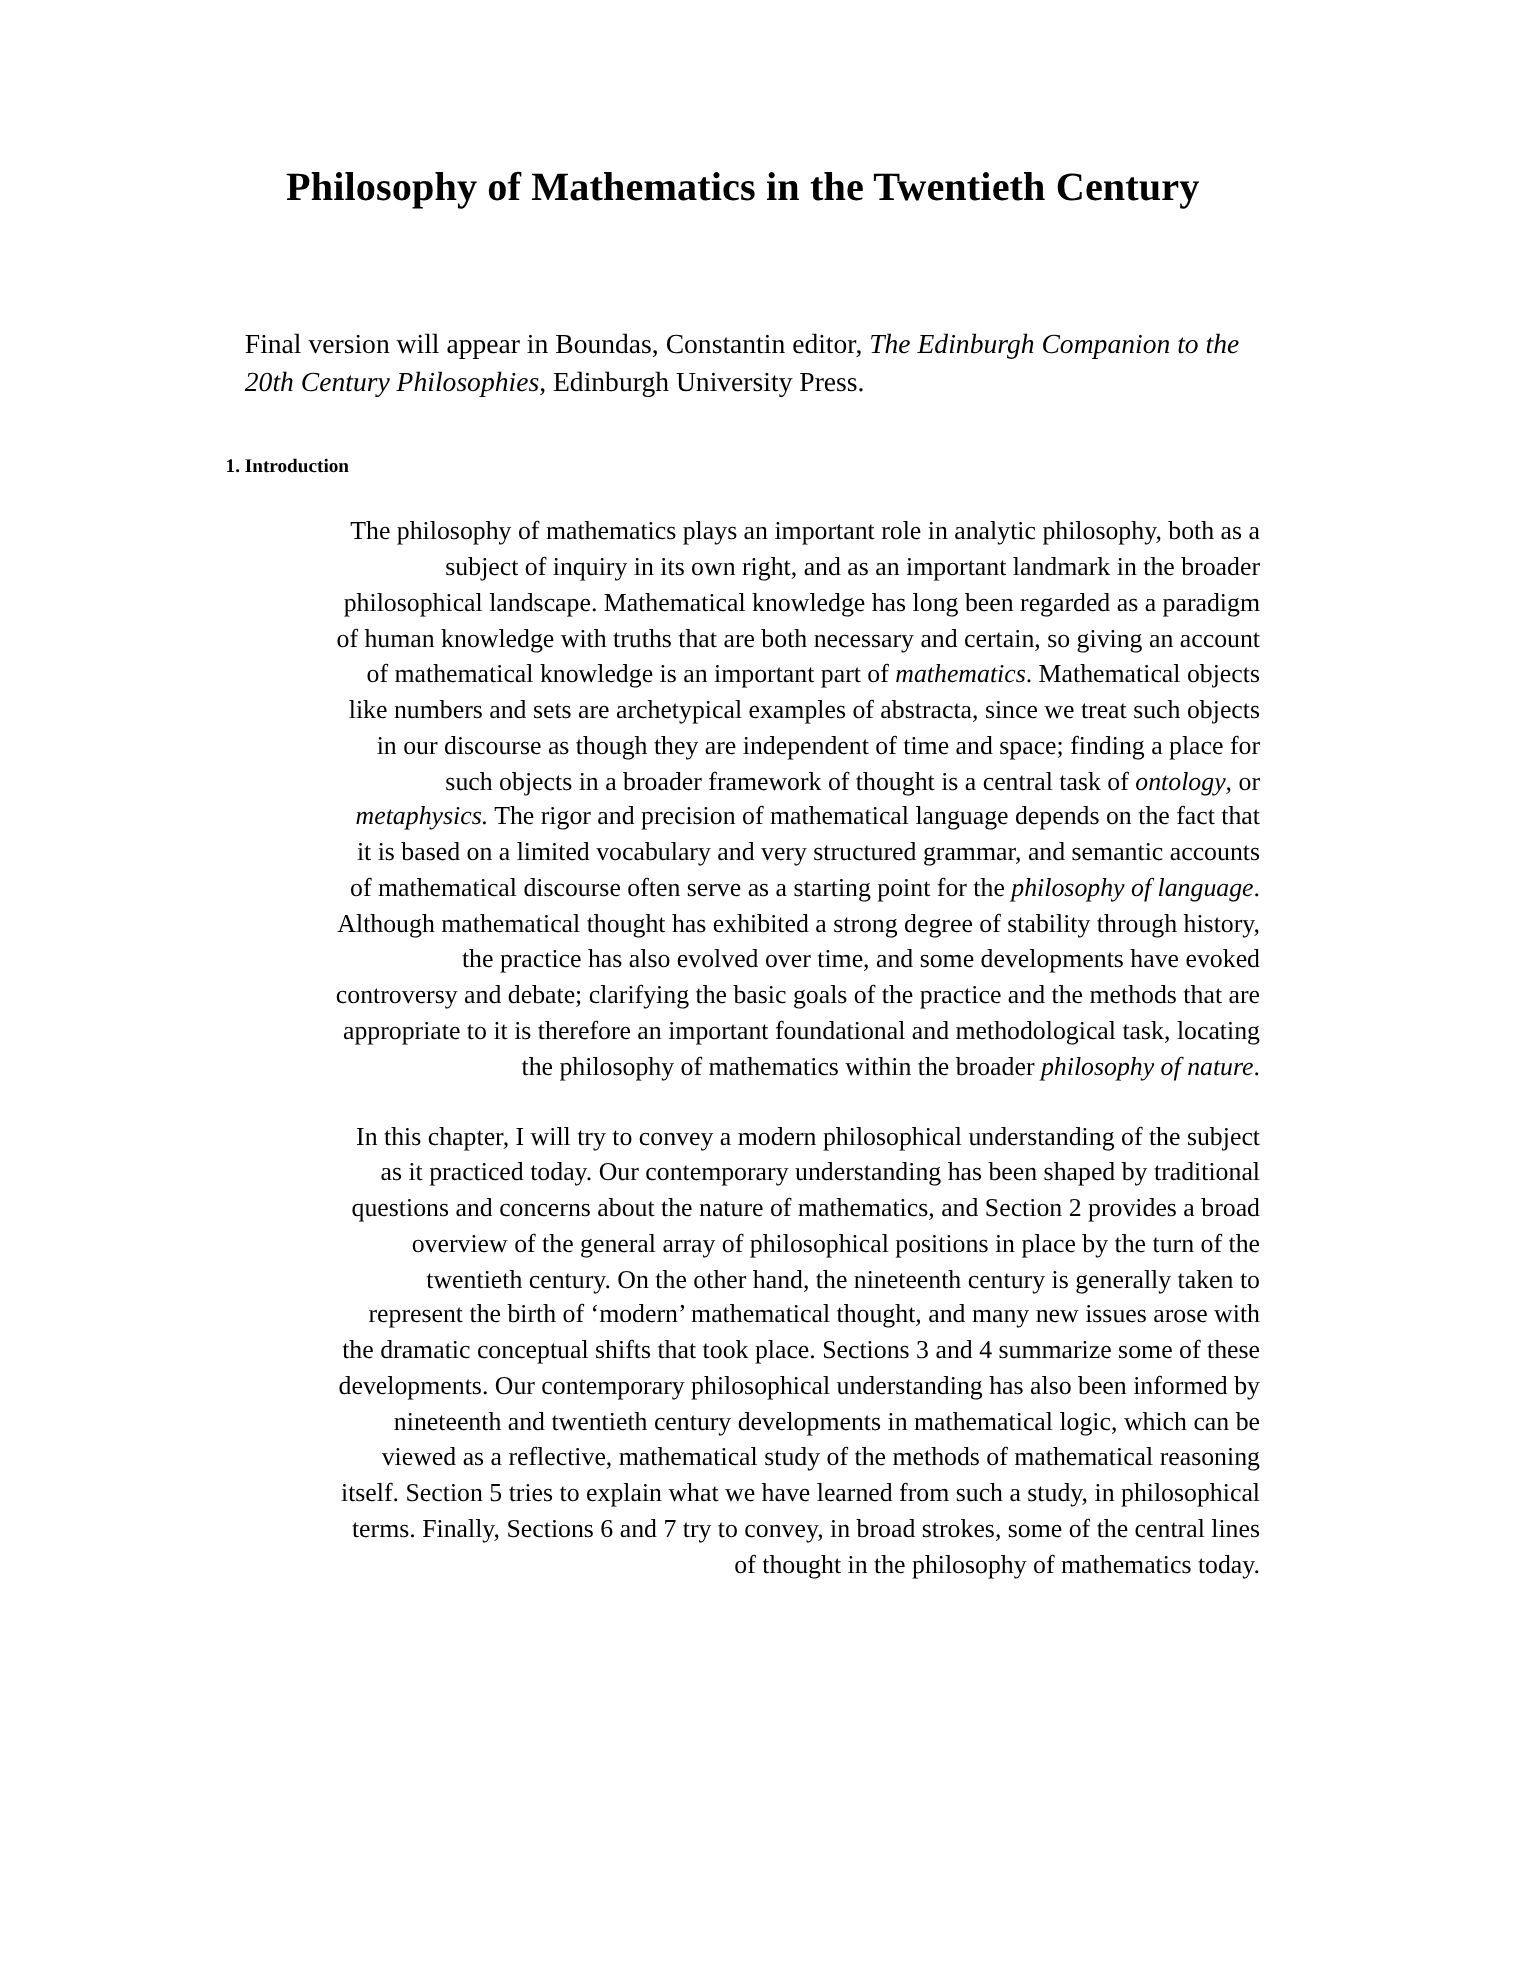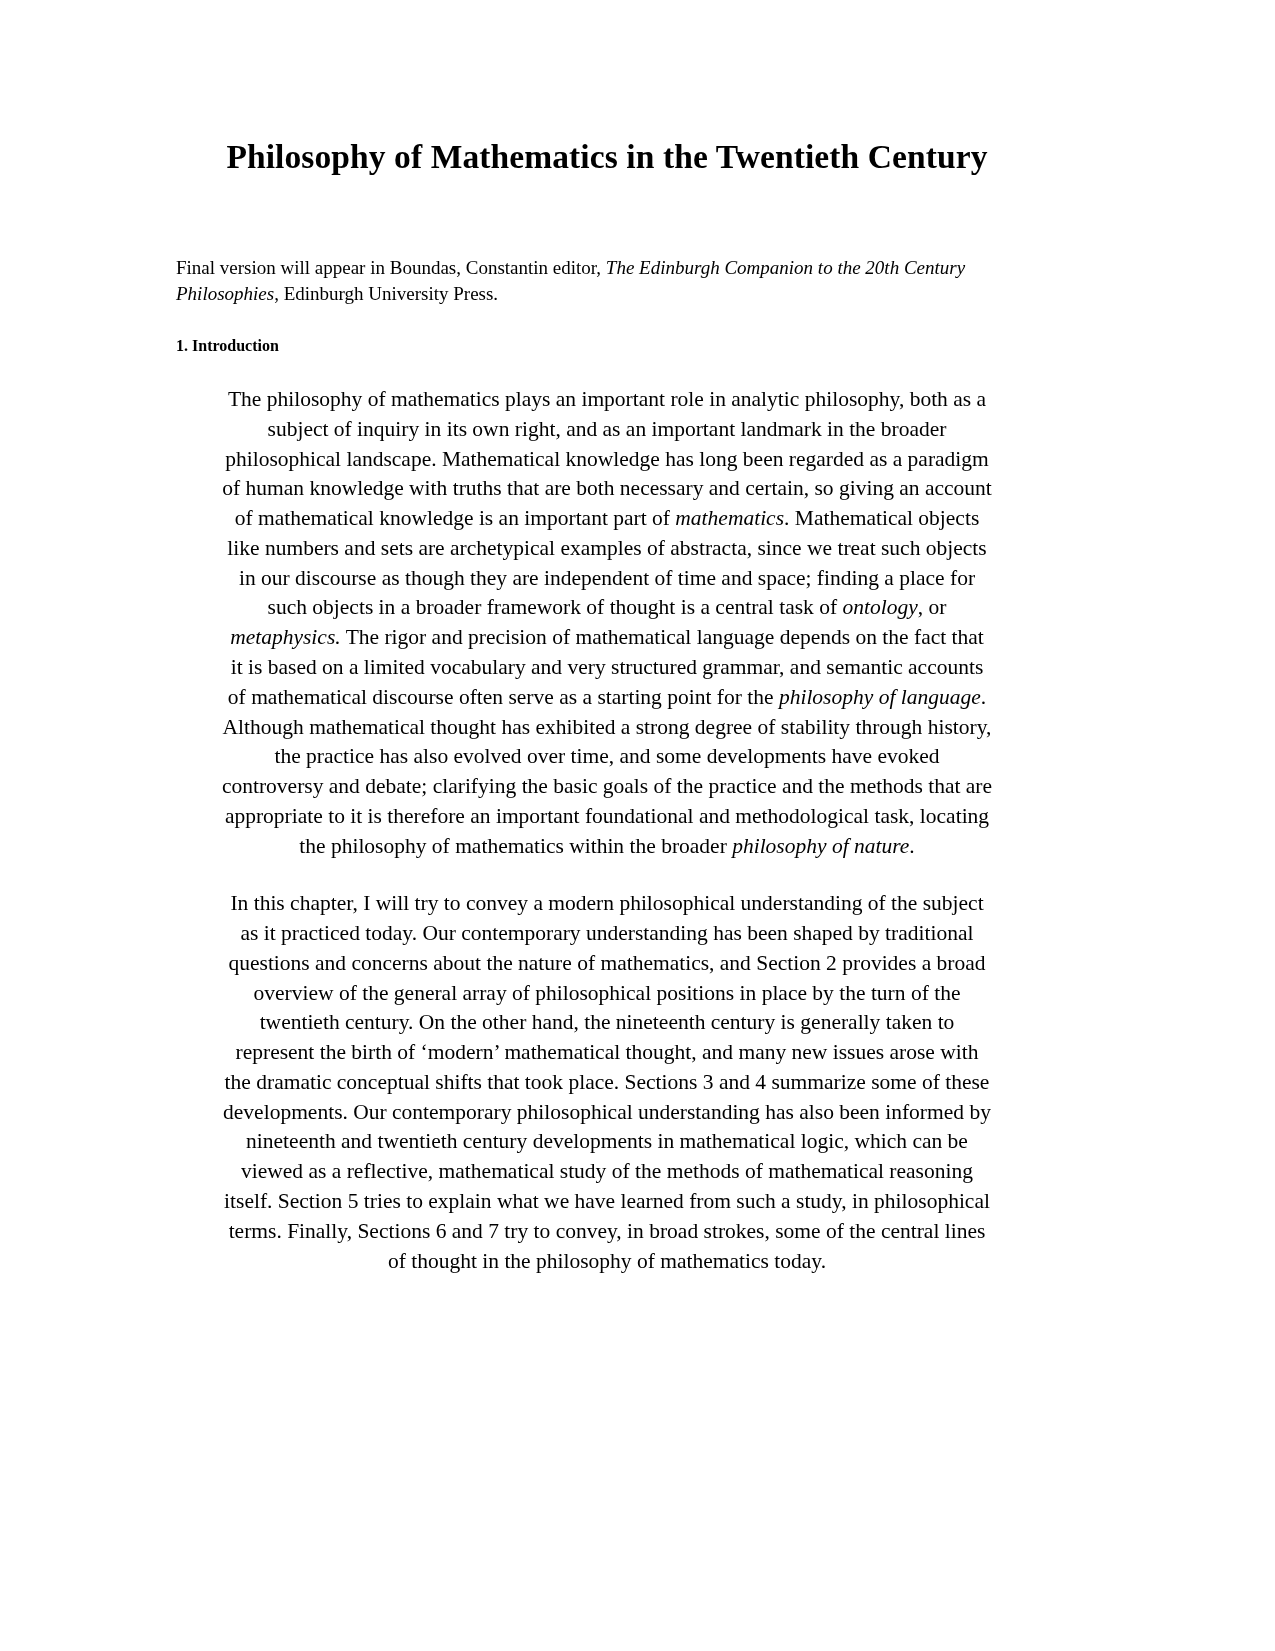--- a/index.html
+++ b/index.html
@@ -16,21 +16,21 @@
   }
   .page {
     position: relative;
     width: 1275px;
     height: 1651px;
     background: #ffffff;
     overflow: hidden;
   }
   .content {
     position: absolute;
-    left: 176px;
+    left: 188px;
     top: 0;
     width: 862px;
     font-family: Liberation Serif, serif;
   }
   .doc-title {
     font-size: 33.5px;
     font-weight: bold;
     line-height: 1.15;
     text-align: center;
     margin: 0;
@@ -38,40 +38,40 @@
     letter-spacing: 0.1px;
   }
   .doc-author {
     font-size: 20.5px;
     font-weight: bold;
     text-align: center;
     margin: 0;
     padding-top: 38px;
   }
   .pub-note {
-    font-size: 19px;
+    font-size: 23px;
     line-height: 1.40;
-    margin: 0;
+    margin: 16px;
     padding-top: 78px;
     text-align: left;
   }
   .section-heading {
     font-size: 16px;
     font-weight: bold;
     line-height: 1.40;
     margin: 0;
     padding-top: 27px;
     text-align: left;
   }
   .body-par {
     font-size: 21.5px;
     line-height: 1.385;
     margin: 0;
     padding-top: 28px;
-    text-align: center;
+    text-align: right;
     white-space: pre-line;
   }
   em {
     font-style: italic;
   }
 </style>
 </head>
 <body>
 
 <div class="page">

